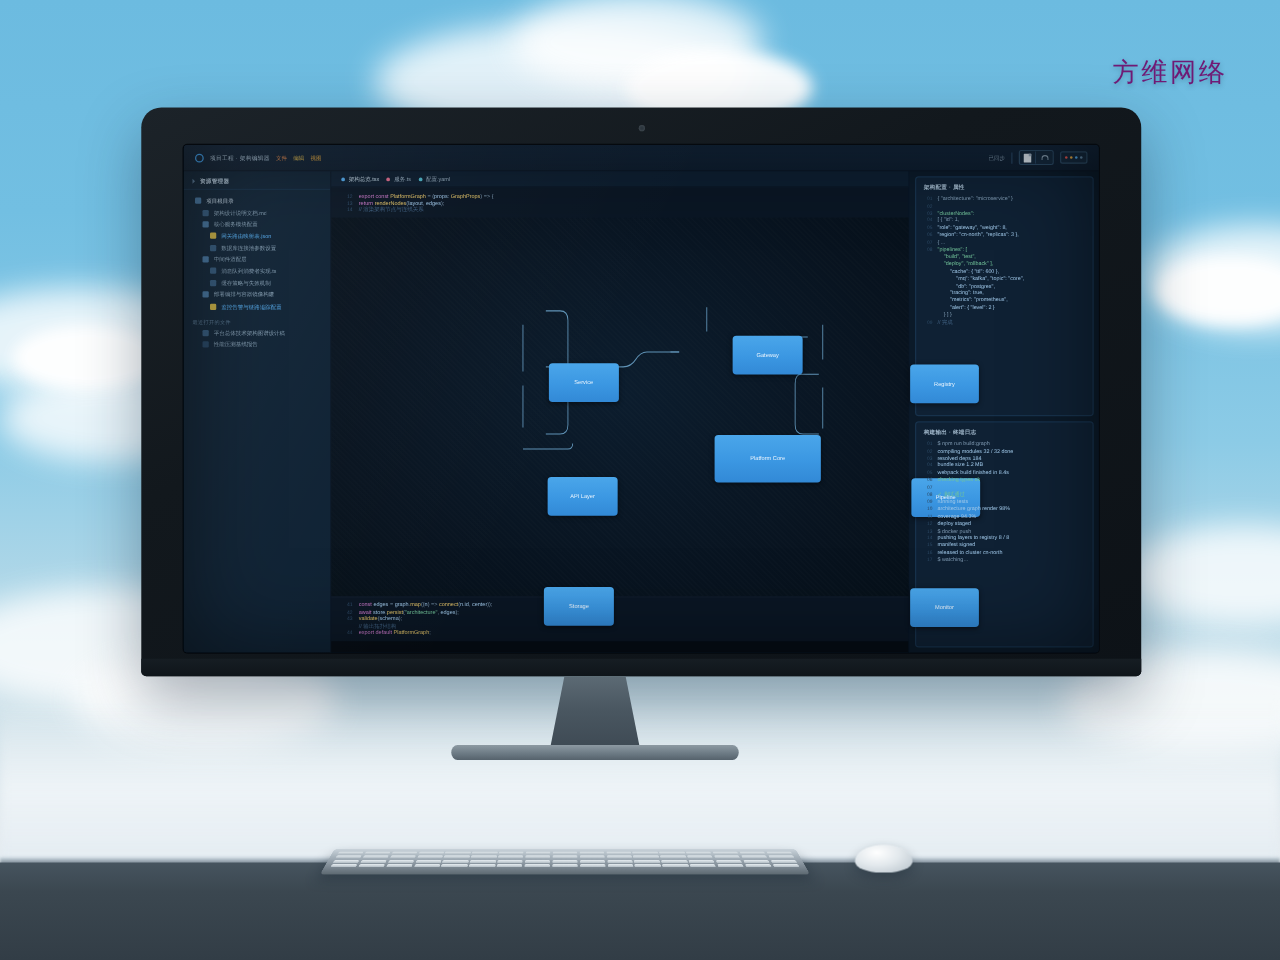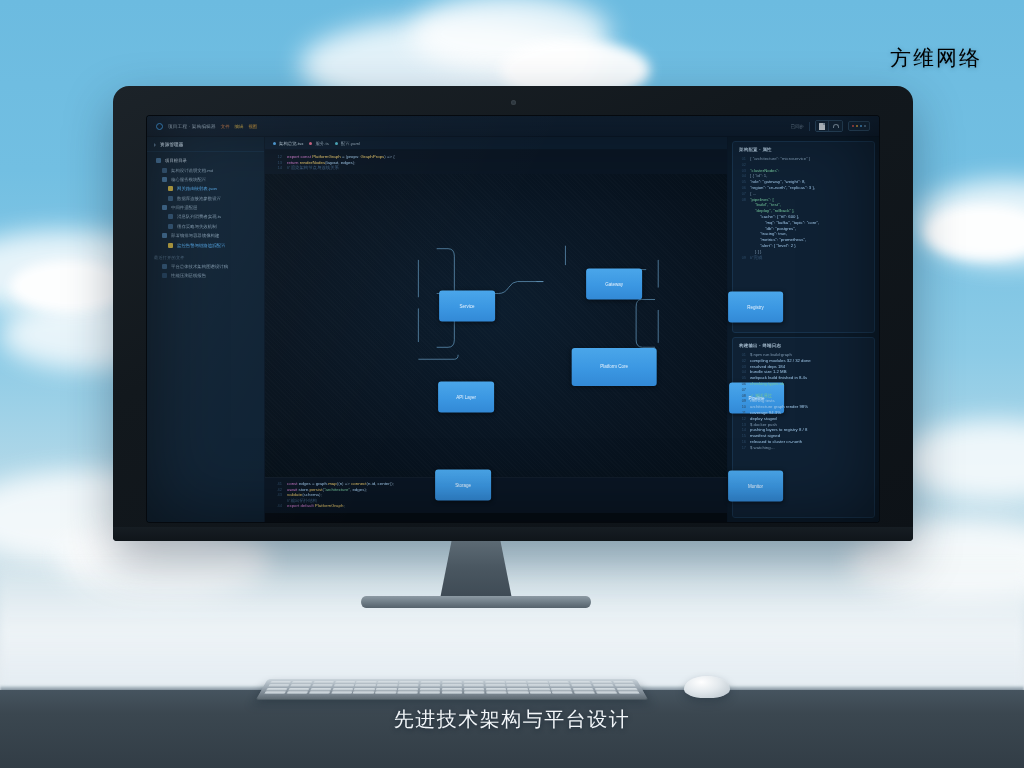--- a/index.html
+++ b/index.html
@@ -194,21 +194,21 @@
   .panel.p1 { flex:0 0 auto; height:192px; }
   .panel.p2 { flex:1 1 auto; min-height:0; }
   .p-title { color:#9db4c7; filter:blur(.45px); font-size:4.5px; font-weight:bold; margin-bottom:4px; letter-spacing:.2px; }
   .p-line { display:flex; gap:4px; line-height:5.8px; white-space:nowrap; }
   .p-gut { flex:0 0 7px; text-align:right; color:#2c4a66; filter:blur(.45px); font-size:3.9px; }
   .p-txt { filter:blur(.5px); font-size:4.3px; }
   .ind-1 { padding-left:5px; } .ind-2 { padding-left:10px; } .ind-3 { padding-left:15px; }
 
   
   .watermark {
-    position:absolute; right:42px; top:44px; color:#000000; font-size:21px;
+    position:absolute; right:42px; top:44px; color:#701a75; font-size:21px;
     letter-spacing:2px; text-shadow:0 1px 4px rgba(40,90,120,.45);
   }
   .caption {
     position:absolute; left:0; right:0; top:706px; text-align:center;
     color:#f2f6f9; font-size:20px; letter-spacing:1.5px;
     text-shadow:0 1px 5px rgba(15,30,45,.75);
   }
 </style>
 </head>
 <body>
@@ -669,14 +669,13 @@
           <div class="key"></div>
           <div class="key"></div>
           <div class="key"></div>
           <div class="key"></div>
         </div>
       </div>
   </div>
   <div class="mouse"></div>
 
   <div class="watermark">方维网络</div>
-  <div class="caption">先进技术架构与平台设计</div>
 </div>
 
 </body></html>

